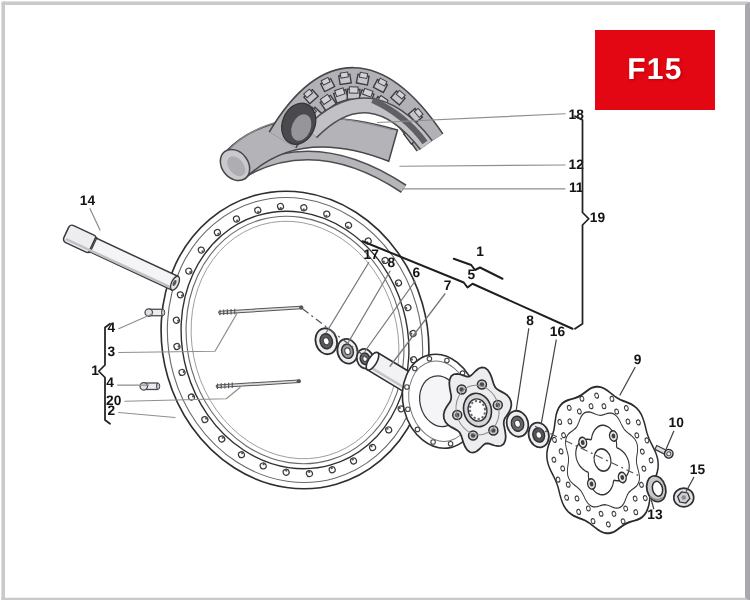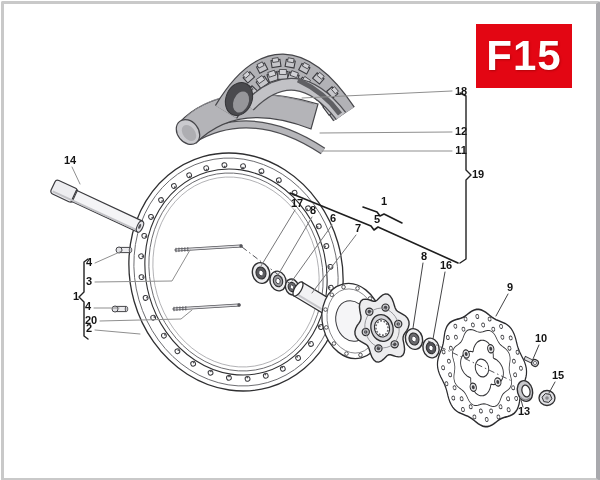--- a/index.html
+++ b/index.html
@@ -3,21 +3,21 @@
 <meta charset="utf-8">
 <style>
   html,body{margin:0;padding:0;background:#ffffff;}
   .page{position:relative;width:600px;height:480px;background:#ffffff;overflow:hidden;
         font-family:"Liberation Sans",sans-serif;}
   .frame{position:absolute;left:1px;top:1px;width:592px;height:474px;
          border:3px solid #c9c9c9;border-right:4px solid #a9a9ad;border-radius:2px;
          pointer-events:none;}
   .badge{position:absolute;left:476px;top:24px;width:96px;height:64px;
          display:flex;align-items:center;justify-content:center;}
-  .badge-text{font-weight:bold;font-size:42px;letter-spacing:1px;
+  .badge-text{font-weight:bold;font-size:24px;letter-spacing:1px;
          text-shadow:1px 1px 2px rgba(120,0,0,.45);}
   svg{position:absolute;left:0;top:0;}
   text.callout{font-family:"Liberation Sans",sans-serif;font-weight:bold;font-size:11px;fill:#141414;}
 </style>
 </head>
 <body>
 
 <div class="page">
   <svg id="art" width="600" height="480" viewBox="0 0 600 480">
     <g id="g-rim">

